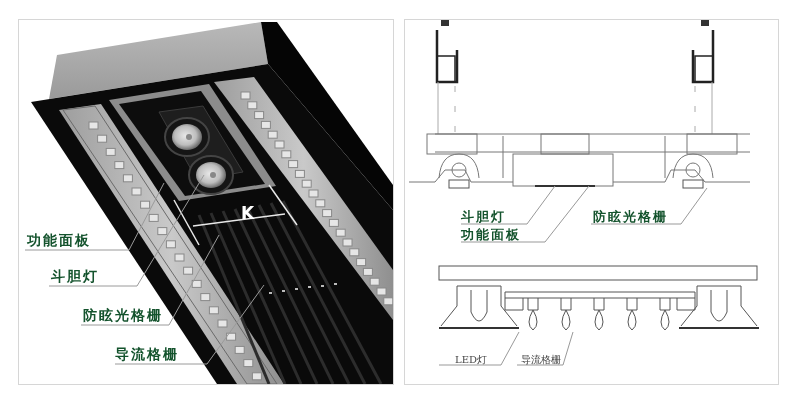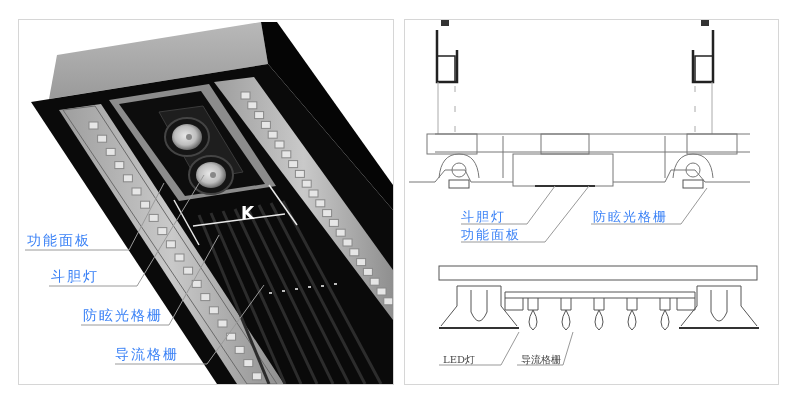--- a/index.html
+++ b/index.html
@@ -1,21 +1,21 @@
 <!DOCTYPE html>
 <html><head>
 <meta charset="utf-8">
 <style>
   html,body{margin:0;padding:0;background:#fff;}
   body{width:796px;height:406px;position:relative;overflow:hidden;font-family:"DejaVu Sans",sans-serif;}
   .panel{position:absolute;border:1px solid #d6d6d6;background:#fff;overflow:hidden;}
   #left-panel{left:18px;top:19px;width:374px;height:364px;}
   #right-panel{left:404px;top:19px;width:373px;height:364px;}
   svg{position:absolute;left:0;top:0;}
-  .lbl{position:absolute;font-size:14px;color:#3b82f6;letter-spacing:2px;white-space:nowrap;font-weight:normal;}
+  .lbl{position:absolute;font-size:14px;color:#14532d;letter-spacing:2px;white-space:nowrap;font-weight:bold;}
   .lbl-sm{position:absolute;font-size:10px;color:#444;white-space:nowrap;font-family:"DejaVu Serif",serif;}
   .k-label{position:absolute;color:#fff;font-size:17px;font-weight:bold;}
 </style>
 </head>
 <body>
 
 <div id="left-panel" class="panel">
   <svg width="374" height="364" viewBox="0 0 374 364">
     <defs>
       <linearGradient id="topGrad" x1="0" y1="0" x2="0" y2="1">
@@ -213,15 +213,15 @@
         <path d="M255 278 V290 H265 V278 M260 290 Q252 304 260 310 Q268 304 260 290"></path>
       </g>
     <g stroke="#999">
       <polyline points="34,345 96,345 114,312"></polyline>
       <polyline points="112,345 158,345 168,312"></polyline>
     </g>
   </svg>
   <div class="lbl" style="left:56px;top:188px;font-size:13px;">斗胆灯</div>
   <div class="lbl" style="left:56px;top:206px;font-size:13px;">功能面板</div>
   <div class="lbl" style="left:188px;top:188px;font-size:13px;">防眩光格栅</div>
-  <div class="lbl-sm" style="left:38px;top:333px;">LED灯</div>
+  <div class="lbl-sm" style="left:50px;top:333px;">LED灯</div>
   <div class="lbl-sm" style="left:116px;top:333px;">导流格栅</div>
 </div>
 
 </body></html>

